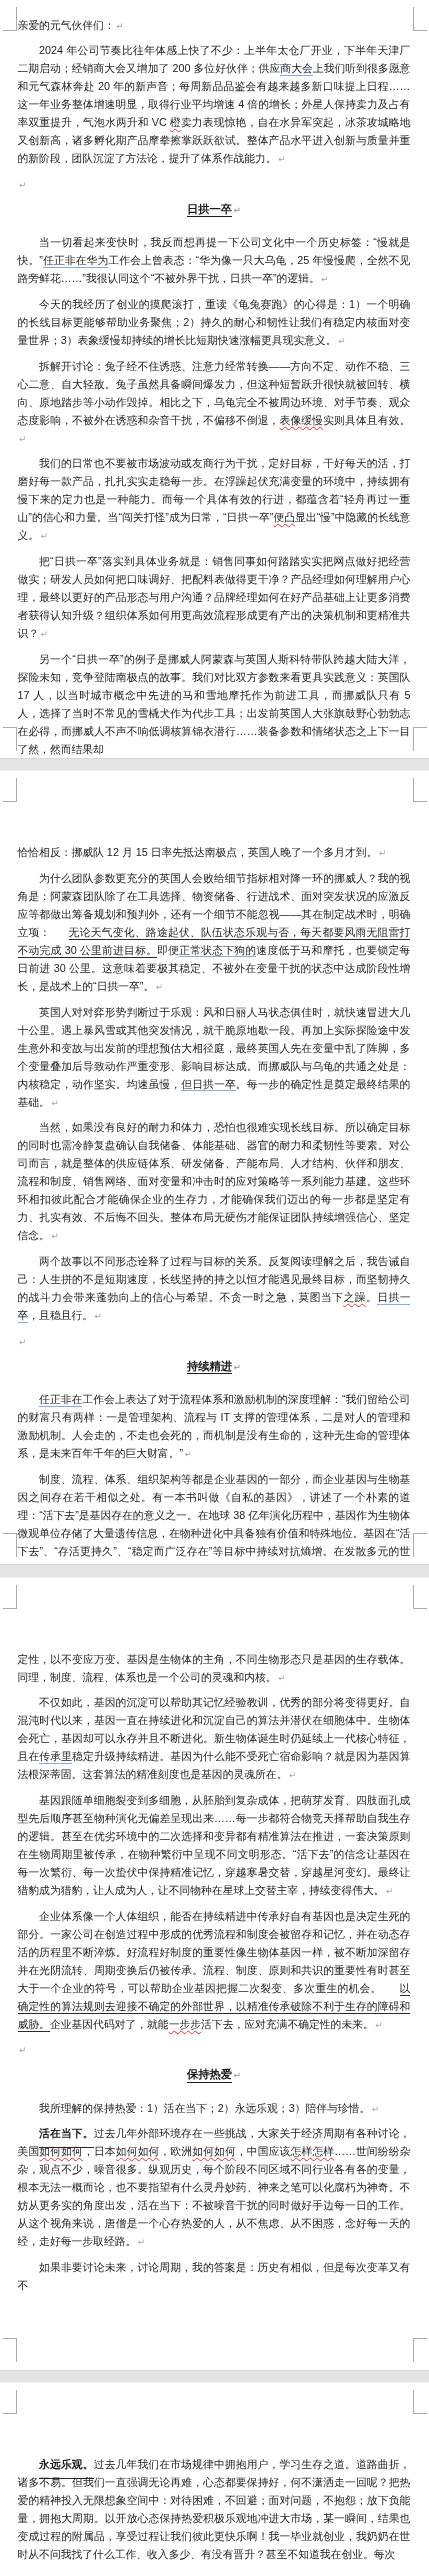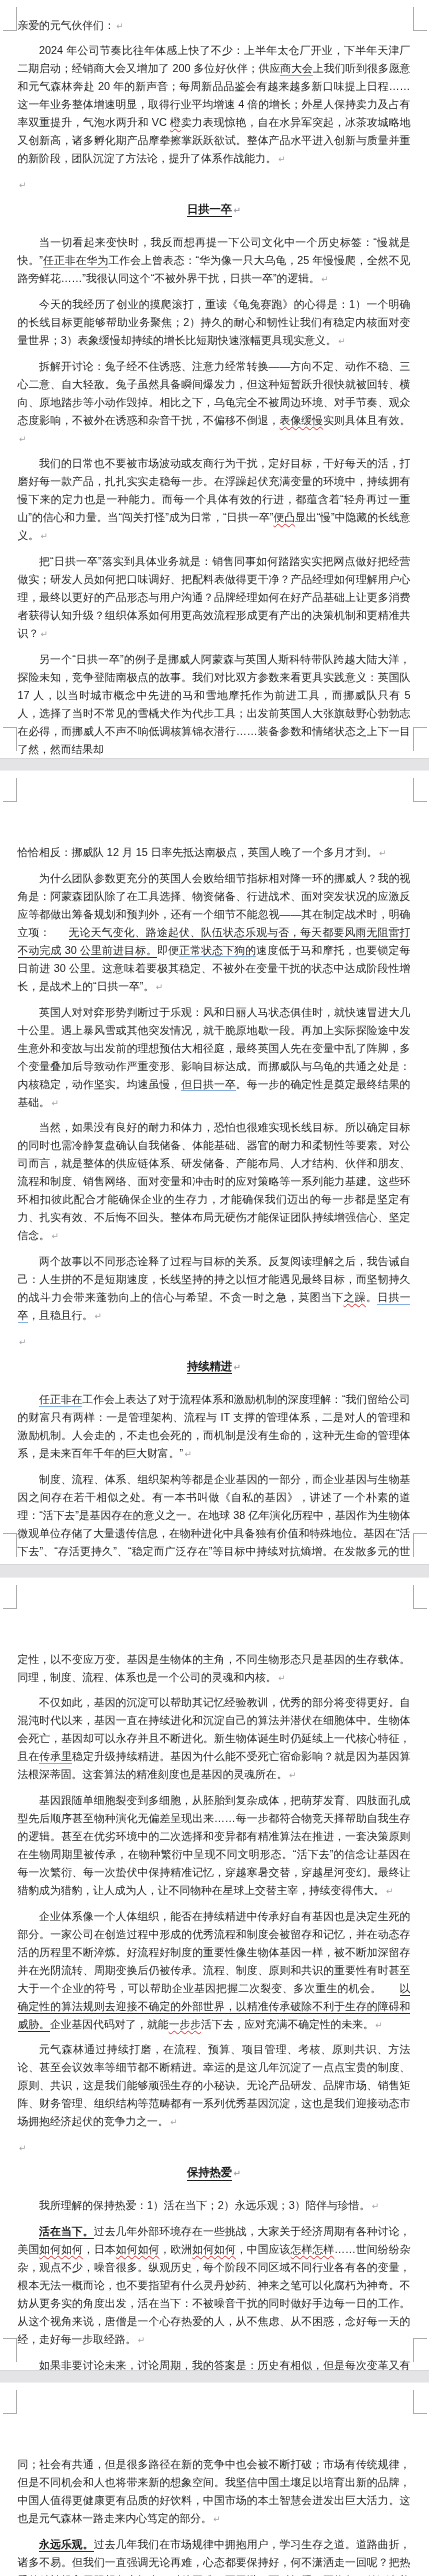--- a/index.html
+++ b/index.html
@@ -18,21 +18,21 @@
   .corner.br{right:3.1px;bottom:7.2px;border-left:0.5px solid #ababab;border-top:0.5px solid #ababab;}
   .doc-title{font-size:13px;font-weight:bold;text-align:center;margin:4.1px 0 13.4px;line-height:20.6px;}
   .doc-heading{font-size:11.3px;font-weight:bold;text-align:center;margin:3.1px 0 11.3px;line-height:24px;}
   .doc-heading .run{border-bottom:1px solid #1c1c1c;padding-bottom:1.5px;}
   .para{font-size:10.8px;line-height:18px;margin:0 0 6.7px;text-align:justify;}
   .para.indent{text-indent:2em;}
   .para.empty{min-height:18px;margin:0 0 3.1px;}
   .run{white-space:pre-wrap;}
   .run-hl{border-bottom:1.5px double #85aee0;padding-bottom:0.5px;}
   .run-ul{border-bottom:0.5px solid #2a2a2a;padding-bottom:1px;margin-left:18px;}
-  .run-bu{font-weight:bold;border-bottom:0.5px solid #2a2a2a;padding-bottom:1px;margin-top:32px;}
+  .run-bu{font-weight:bold;border-bottom:0.5px solid #2a2a2a;padding-bottom:8px;margin-top:32px;}
   .run-sq{text-decoration:underline;text-decoration-style:wavy;text-decoration-color:#e03131;text-decoration-thickness:0.5px;text-underline-offset:2.1px;}
   .pmark{color:#a0a4aa;font-size:8.8px;margin-left:1.5px;}
 </style>
 </head>
 <body>
 
 <div class="doc">
   <div class="page" id="p1">
     <div class="corner tl"></div>
     <div class="corner tr"></div>
@@ -73,31 +73,29 @@
   <div class="page" id="p3">
     <div class="corner tl"></div>
     <div class="corner tr"></div>
     <div class="corner bl"></div>
     <div class="corner br"></div>
     <div class="page-content">
         <p class="para"><span class="run">定性，以不变应万变。基因是生物体的主角，不同生物形态只是基因的生存载体。同理，制度、流程、体系也是一个公司的灵魂和内核。</span><span class="pmark">↵</span></p>
         <p class="para indent"><span class="run">不仅如此，基因的沉淀可以帮助其记忆经验教训，优秀的部分将变得更好。自混沌时代以来，基因一直在持续进化和沉淀自己的算法并潜伏在细胞体中。生物体会死亡，基因却可以永存并且不断进化。新生物体诞生时仍延续上一代核心特征，且在</span><span class="run run-hl">传承里</span><span class="run">稳定升级持续精进。基因为什么能不受死亡宿命影响？就是因为基因算法根深蒂固。这套算法的精准刻度也是基因的灵魂所在。</span><span class="pmark">↵</span></p>
         <p class="para indent"><span class="run">基因跟随单细胞裂变到多细胞，从胚胎到复杂成体，把萌芽发育、四肢面孔成型先后顺序甚至物种演化无偏差呈现出来……每一步都符合物竞天择帮助自我生存的逻辑。甚至在优劣环境中的二次选择和变异都有精准算法在推进，一套决策原则在生物周期里被传承，在物种繁衍中呈现不同文明形态。“活下去”的信念让基因在每一次繁衍、每一次蛰伏中保持精准记忆，穿越寒暑交替，穿越星河变幻。最终让猎豹成为猎豹，让人成为人，让不同物种在星球上交替主宰，持续变得伟大。</span><span class="pmark">↵</span></p>
         <p class="para indent"><span class="run">企业体系像一个人体组织，能否在持续精进中传承好自有基因也是决定生死的部分。一家公司在创造过程中形成的优秀流程和制度会被留存和记忆，并在动态存活的历程里不断淬炼。好流程好制度的重要性像生物体基因一样，被不断加深留存并在光阴流转、周期变换后仍被传承。流程、制度、原则和共识的重要性有时甚至大于一个企业的符号，可以帮助企业基因把握二次裂变、多次重生的机会。</span><span class="run run-ul">以确定性的算法规则去迎接不确定的外部世界，以精准传承破除不利于生存的障碍和威胁。</span><span class="run">企业基因代码对了，就能</span><span class="run run-sq">一步步</span><span class="run">活下去，应对充满不确定性的未来。</span><span class="pmark">↵</span></p>
-        <p class="para indent"><span class="run">元气森林通过持续打磨，在流程、预算、项目管理、考核、原则共识、方法论、甚至会议效率等细节都不断精进。幸运的是这几年沉淀了一点点宝贵的制度、原则、共识，这是我们能够顽强生存的小秘诀。无论产品研发、品牌市场、销售矩阵、财务管理、组织结构等范畴都有一系列优秀基因沉淀，这也是我们迎接动态市场拥抱经济起伏的竞争力之一。</span><span class="pmark">↵</span></p>
         <p class="para empty"><span class="pmark">↵</span></p>
         <div class="doc-heading"><span class="run">保持热爱</span><span class="pmark">↵</span></div>
         <p class="para indent"><span class="run">我所理解的保持热爱：1）活在当下；2）永远乐观；3）陪伴与珍惜。</span><span class="pmark">↵</span></p>
         <p class="para indent"><span class="run run-bu">活在当下。</span><span class="run">过去几年外部环境存在一些挑战，大家关于经济周期有各种讨论，美国</span><span class="run run-sq">如何如何</span><span class="run">，日本</span><span class="run run-sq">如何如何</span><span class="run">，欧洲</span><span class="run run-sq">如何如何</span><span class="run">，中国应该</span><span class="run run-sq">怎样怎样</span><span class="run">……世间纷纷杂杂，观点不少，噪音很多。纵观历史，每个阶段不同区域不同行业各有各的变量，根本无法一概而论，也不要指望有什么灵丹妙药、神来之笔可以化腐朽为神奇。不妨从更务实的角度出发，活在当下：不被噪音干扰的同时做好手边每一日的工作。从这个视角来说，唐僧是一个心存热爱的人，从不焦虑、从不困惑，念好每一天的经，走好每一步取经路。</span><span class="pmark">↵</span></p>
         <p class="para indent"><span class="run">如果非要讨论未来，讨论周期，我的答案是：历史有相似，但是每次变革又有不</span></p>
       </div>
   </div>
   <div class="page-gap"></div>
   <div class="page" id="p4">
     <div class="corner tl"></div>
     <div class="corner tr"></div>
     <div class="page-content">
-        <p class="para"><span class="run">同；社会有共通，但是很多路径在新的竞争中也会被不断打破；市场有传统规律，但是不同机会和人也将带来新的想象空间。我坚信中国土壤足以培育出新的品牌，中国人值得更健康更有品质的好饮料，中国市场的本土智慧会迸发出巨大活力。这也是元气森林一路走来内心笃定的部分。</span><span class="pmark">↵</span></p>
         <p class="para indent"><span class="run run-bu">永远乐观。</span><span class="run">过去几年我们在市场规律中拥抱用户，学习生存之道。道路曲折，诸多不易。但我们一直强调无论再难，心态都要保持好，何不潇洒走一回呢？把热爱的精神投入无限想象空间中：对待困难，不回避；面对问题，不抱怨；放下负能量，拥抱大周期。以开放心态保持热爱积极乐观地冲进大市场，某一瞬间，结果也变成过程的附属品，享受过程让我们彼此更快乐啊！我一毕业就创业，我奶奶在世时从不问我找了什么工作、收入多少、有没有晋升？甚至不知道我在创业。每次</span></p>
       </div>
   </div>
 </div>
 
 
 </body></html>

